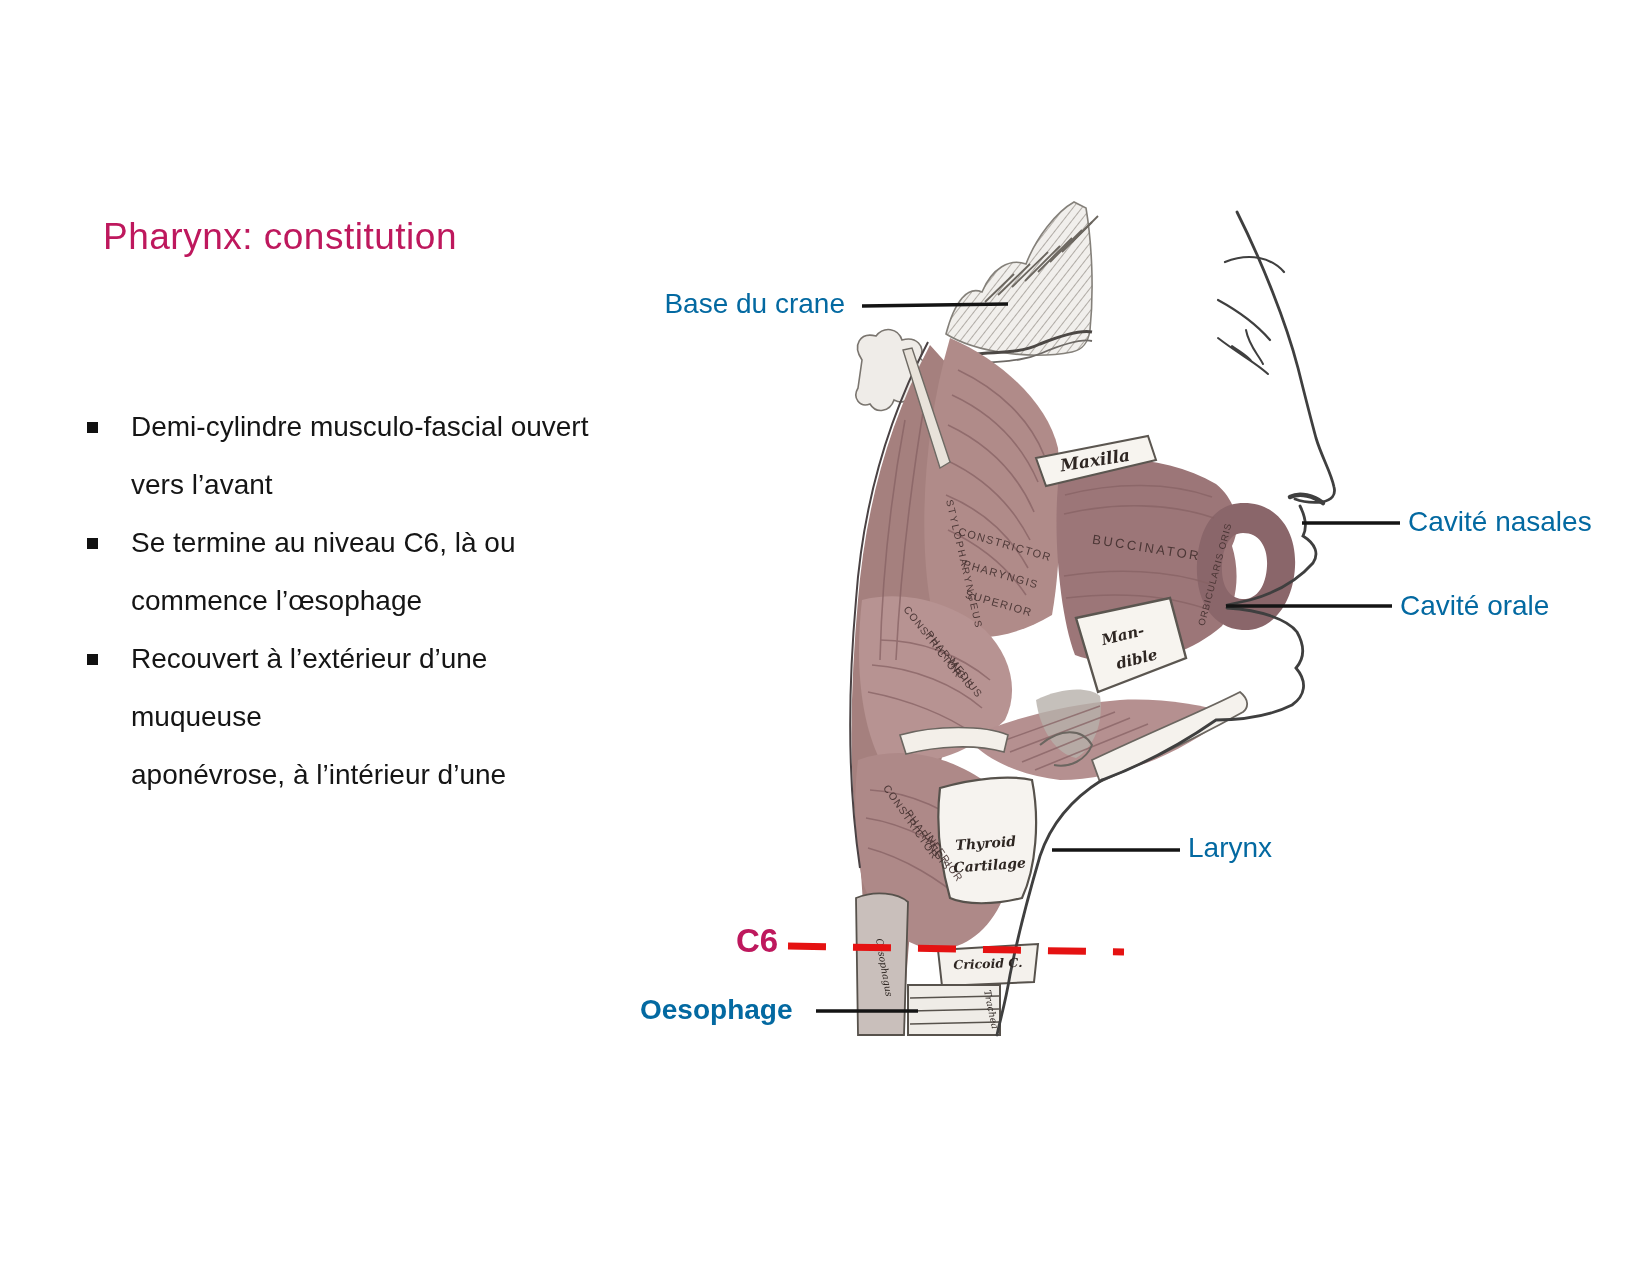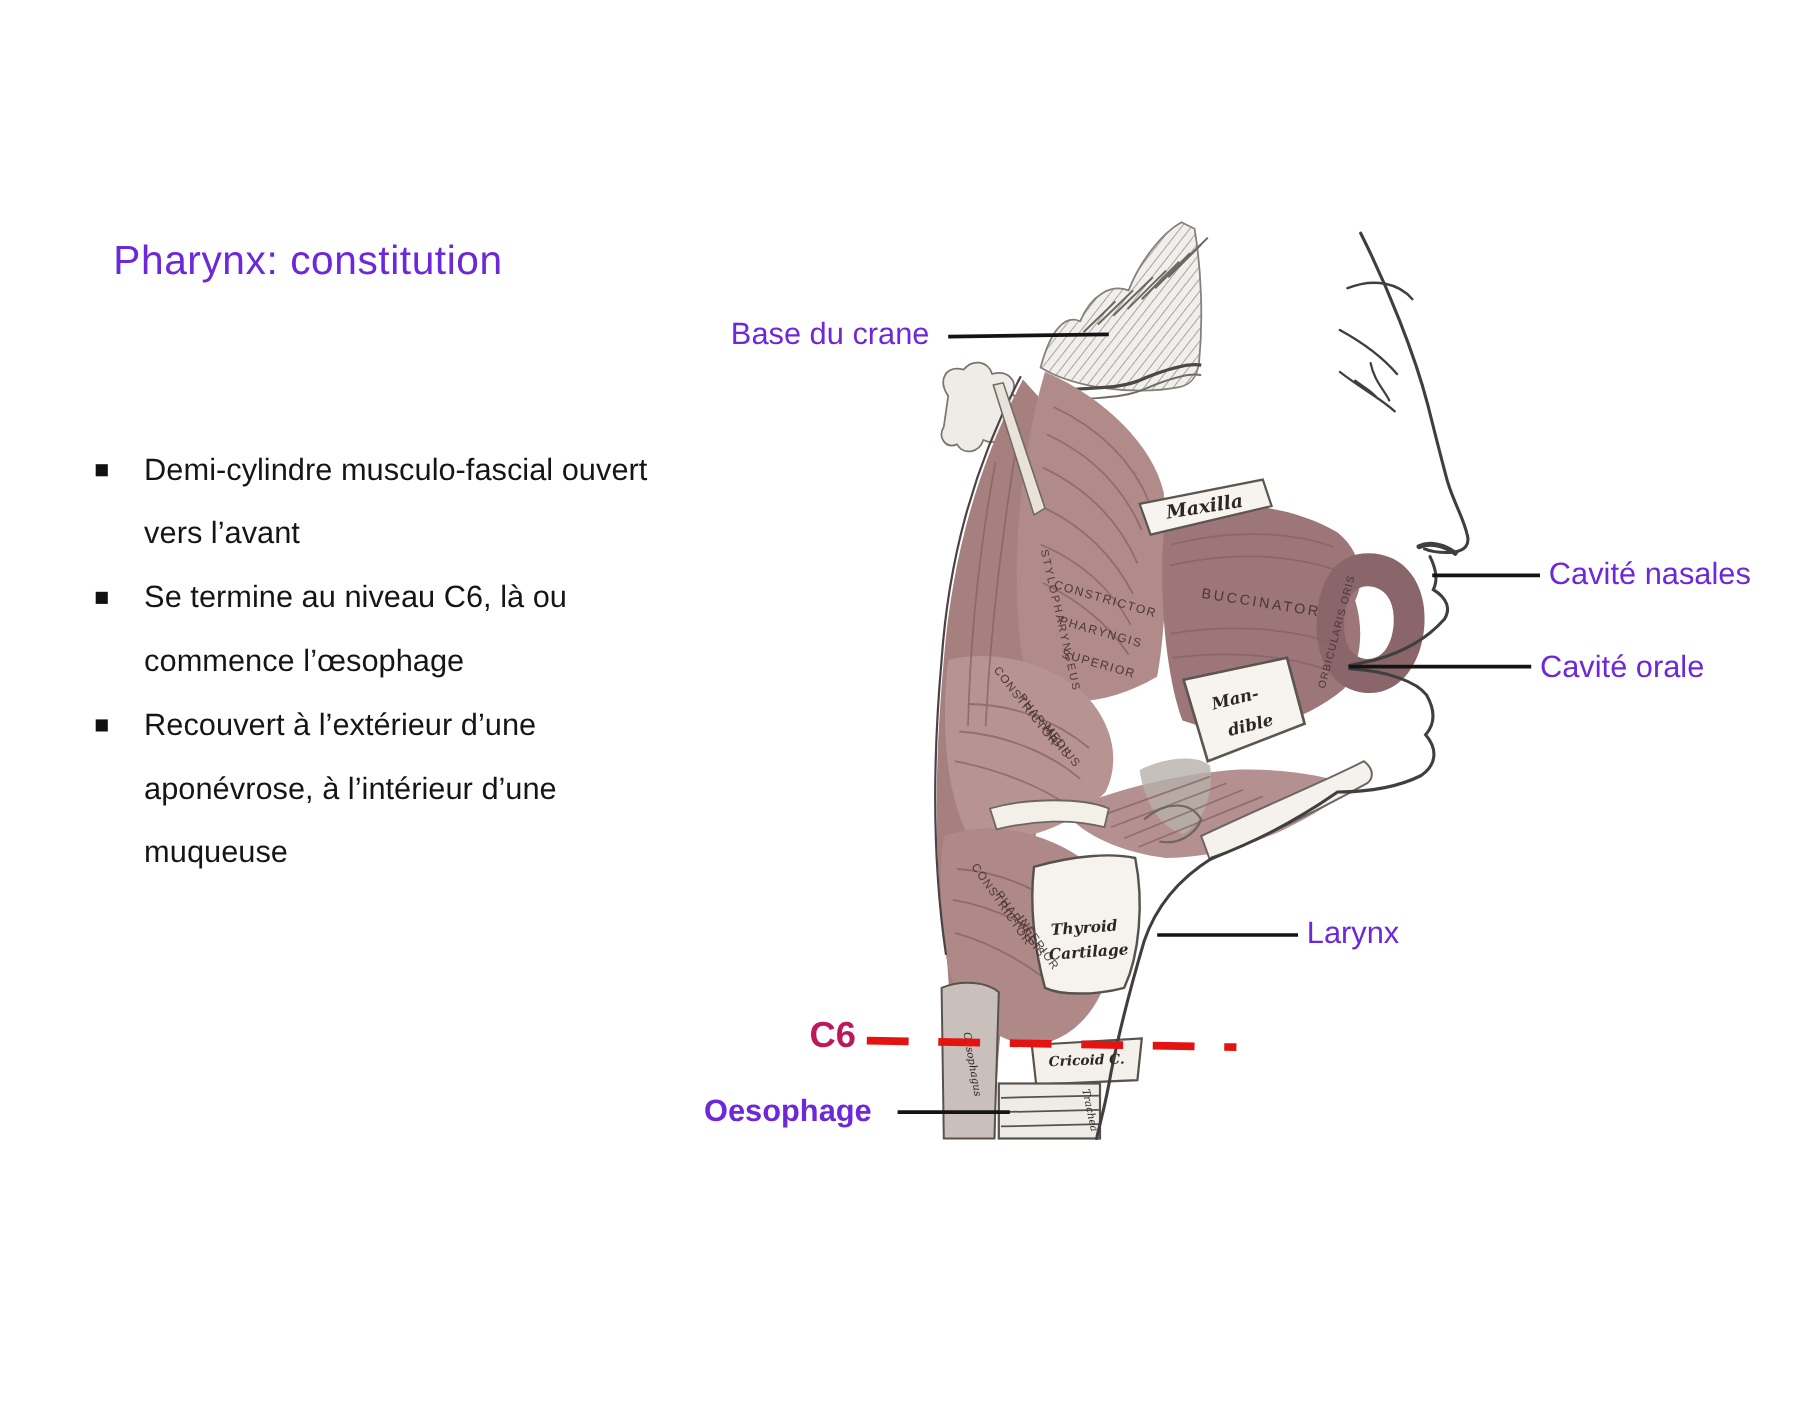--- a/index.html
+++ b/index.html
@@ -1,23 +1,23 @@
 <!DOCTYPE html>
 <html><head>
 <meta charset="utf-8">
 <style>
   html,body{margin:0;padding:0;background:#ffffff;}
   #slide{position:relative;width:1650px;height:1275px;background:#ffffff;overflow:hidden;
          font-family:"Liberation Sans",sans-serif;color:#161616;}
   #artwork{position:absolute;left:0;top:0;width:1650px;height:1275px;}
-  .title{position:absolute;left:103px;top:216px;font-size:37px;color:#6d28d9;letter-spacing:.5px;text-align:right;}
+  .title{position:absolute;left:103px;top:216px;font-size:37px;color:#be185d;letter-spacing:.5px;text-align:right;}
   .bullets{position:absolute;left:85px;top:398px;width:600px;font-size:28px;line-height:58px;color:#151515;}
   .bullet-item{position:relative;padding-left:46px;}
   .bullet-marker{position:absolute;left:2px;top:24px;width:11px;height:11px;background:#111;}
-  .callout{position:absolute;font-size:28px;color:#6d28d9;white-space:nowrap;}
+  .callout{position:absolute;font-size:28px;color:#0369a1;white-space:nowrap;}
   .co-base{left:610px;top:288px;width:235px;text-align:right;}
   .co-nasales{left:1408px;top:506px;}
   .co-orale{left:1400px;top:590px;}
   .co-larynx{left:1188px;top:832px;}
   .co-oesophage{left:640px;top:994px;font-weight:bold;}
   .co-c6{left:736px;top:922px;font-size:33px;font-weight:bold;color:#be185d;}
   .serifTxt{font-family:"DejaVu Serif","Liberation Serif",serif;font-style:italic;fill:#2e2622;}
   .musTxt{font-family:"Liberation Sans",sans-serif;fill:#43302f;opacity:.9;}
 </style>
 </head>
@@ -168,22 +168,22 @@
       <div>vers l’avant</div>
     </div>
     <div class="bullet-item">
       <span class="bullet-marker"></span>
       <div>Se termine au niveau C6, là ou</div>
       <div>commence l’œsophage</div>
     </div>
     <div class="bullet-item">
       <span class="bullet-marker"></span>
       <div>Recouvert à l’extérieur d’une</div>
+      <div>muqueuse</div>
       <div>aponévrose, à l’intérieur d’une</div>
-      <div>muqueuse</div>
     </div>
   </div>
 
   <div class="callout co-base">Base du crane</div>
   <div class="callout co-nasales">Cavité nasales</div>
   <div class="callout co-orale">Cavité orale</div>
   <div class="callout co-larynx">Larynx</div>
   <div class="callout co-c6">C6</div>
   <div class="callout co-oesophage">Oesophage</div>
 

